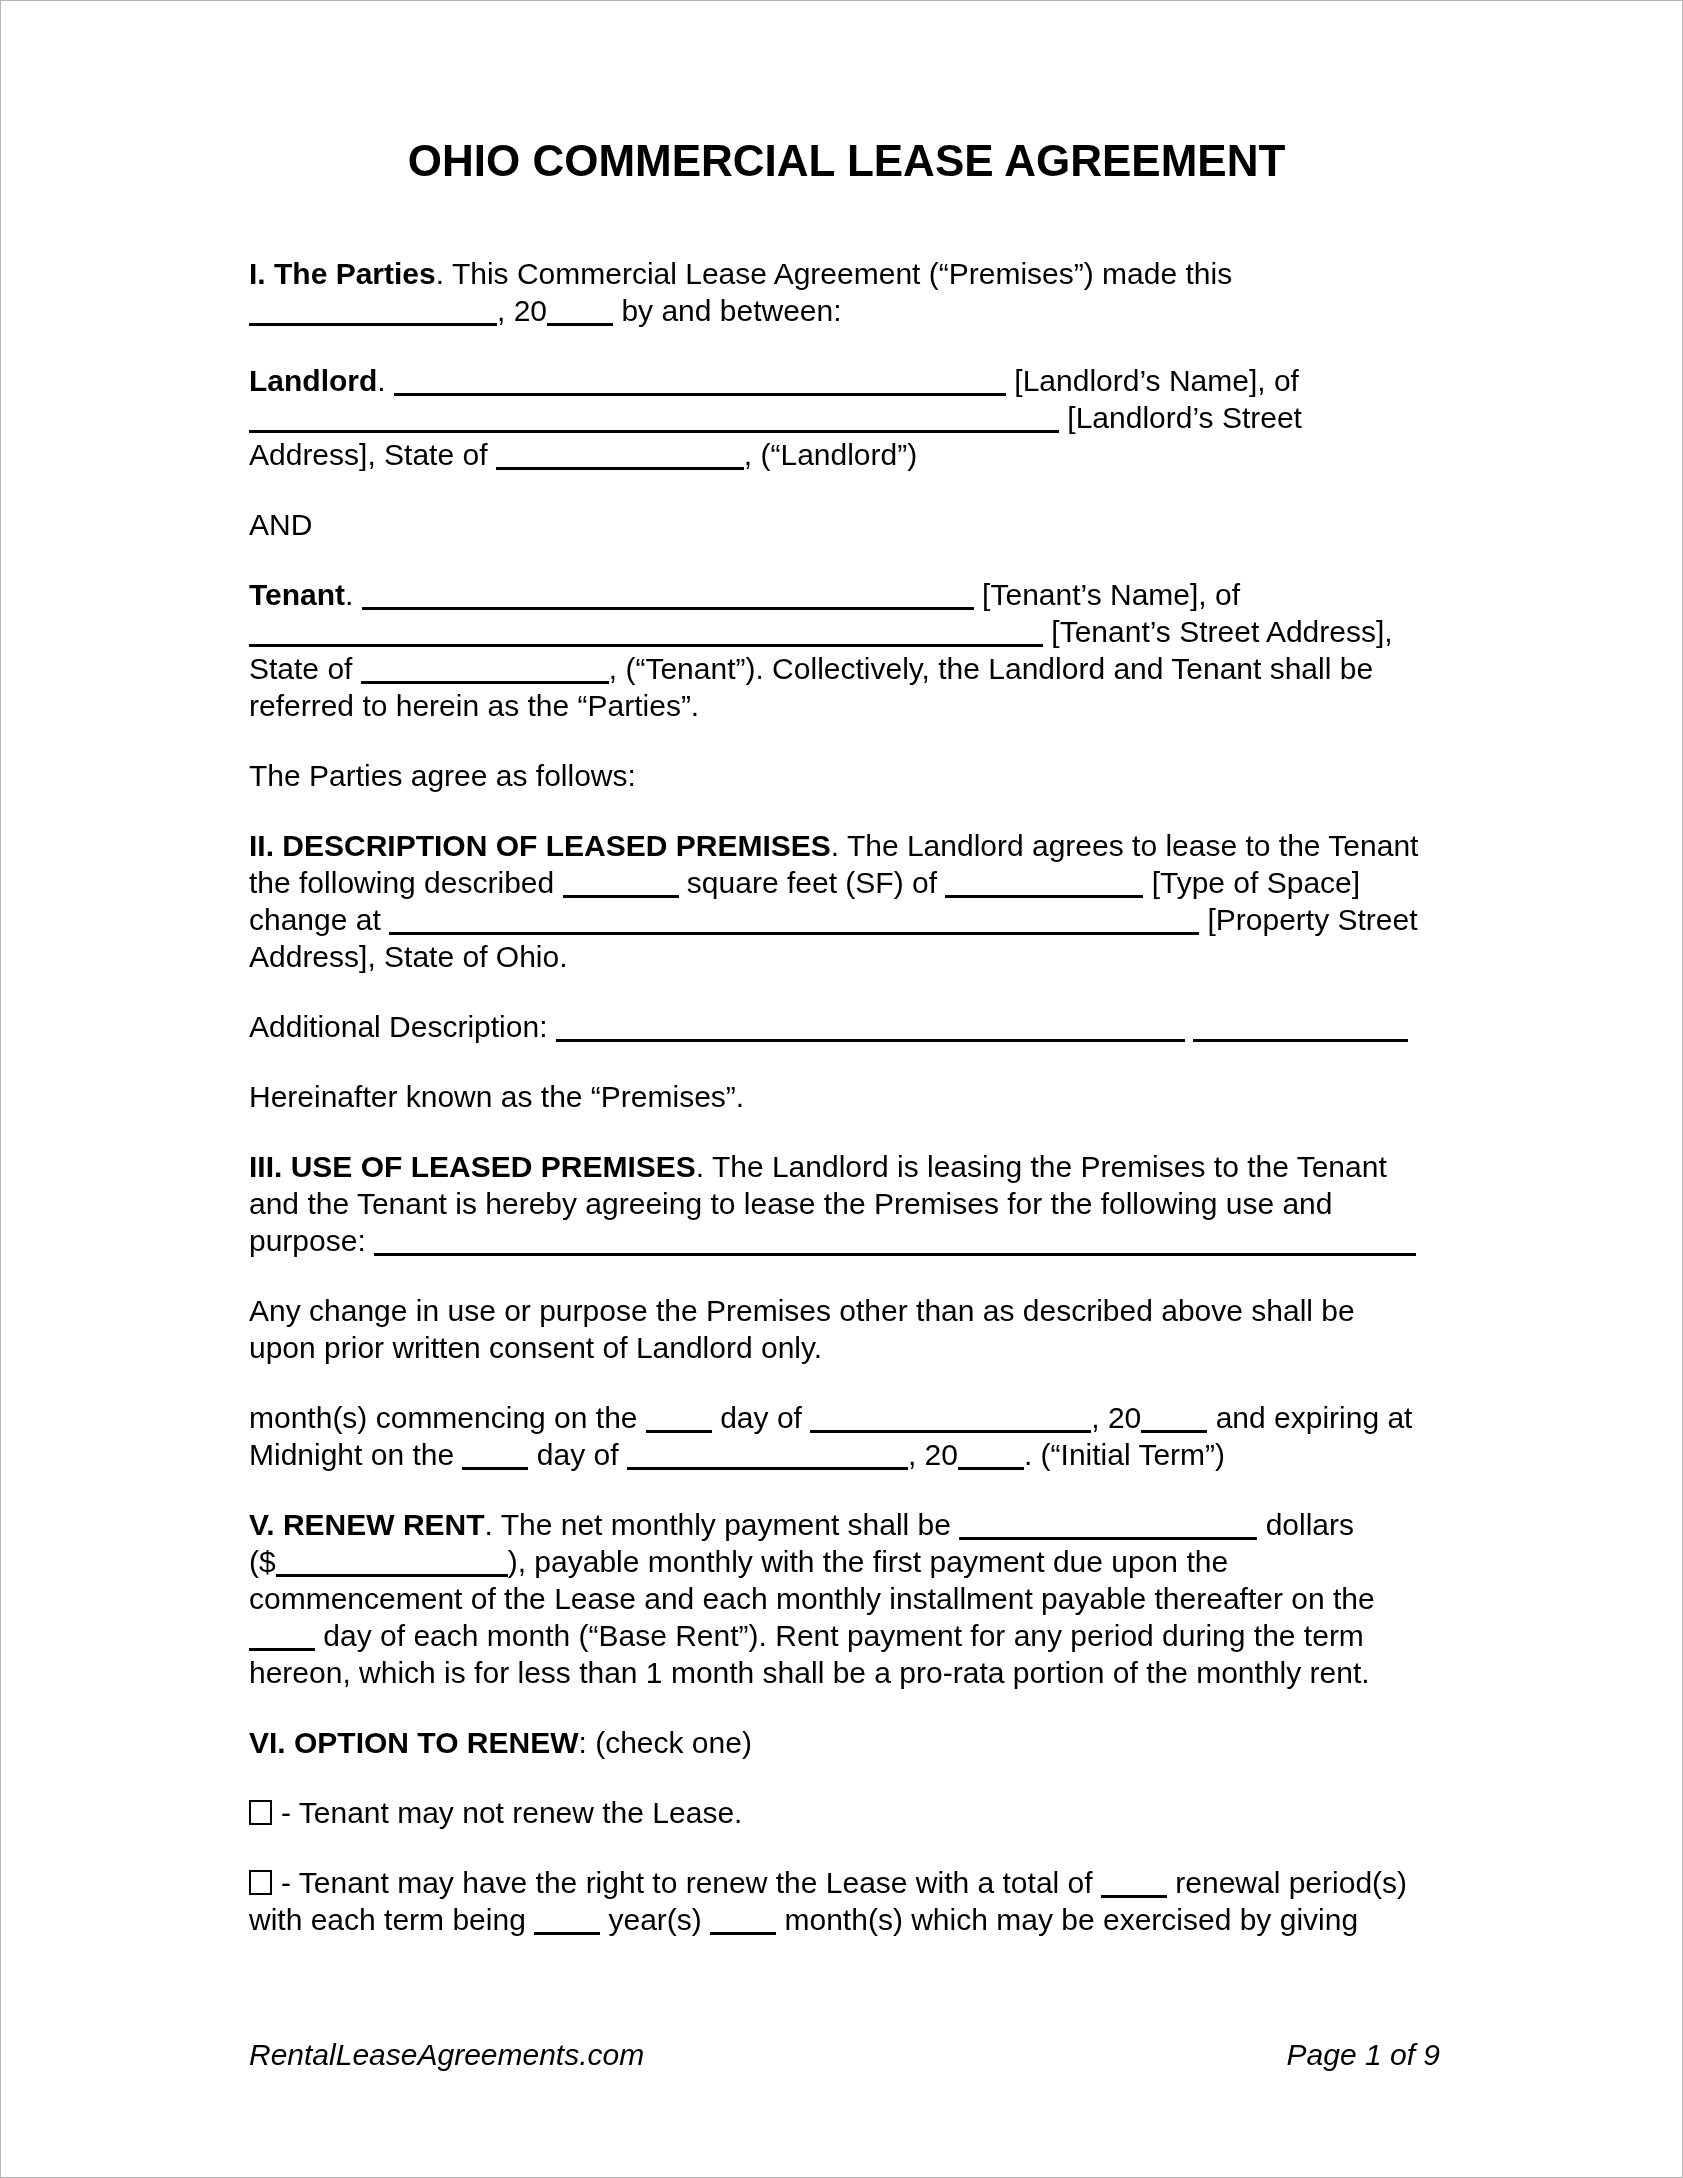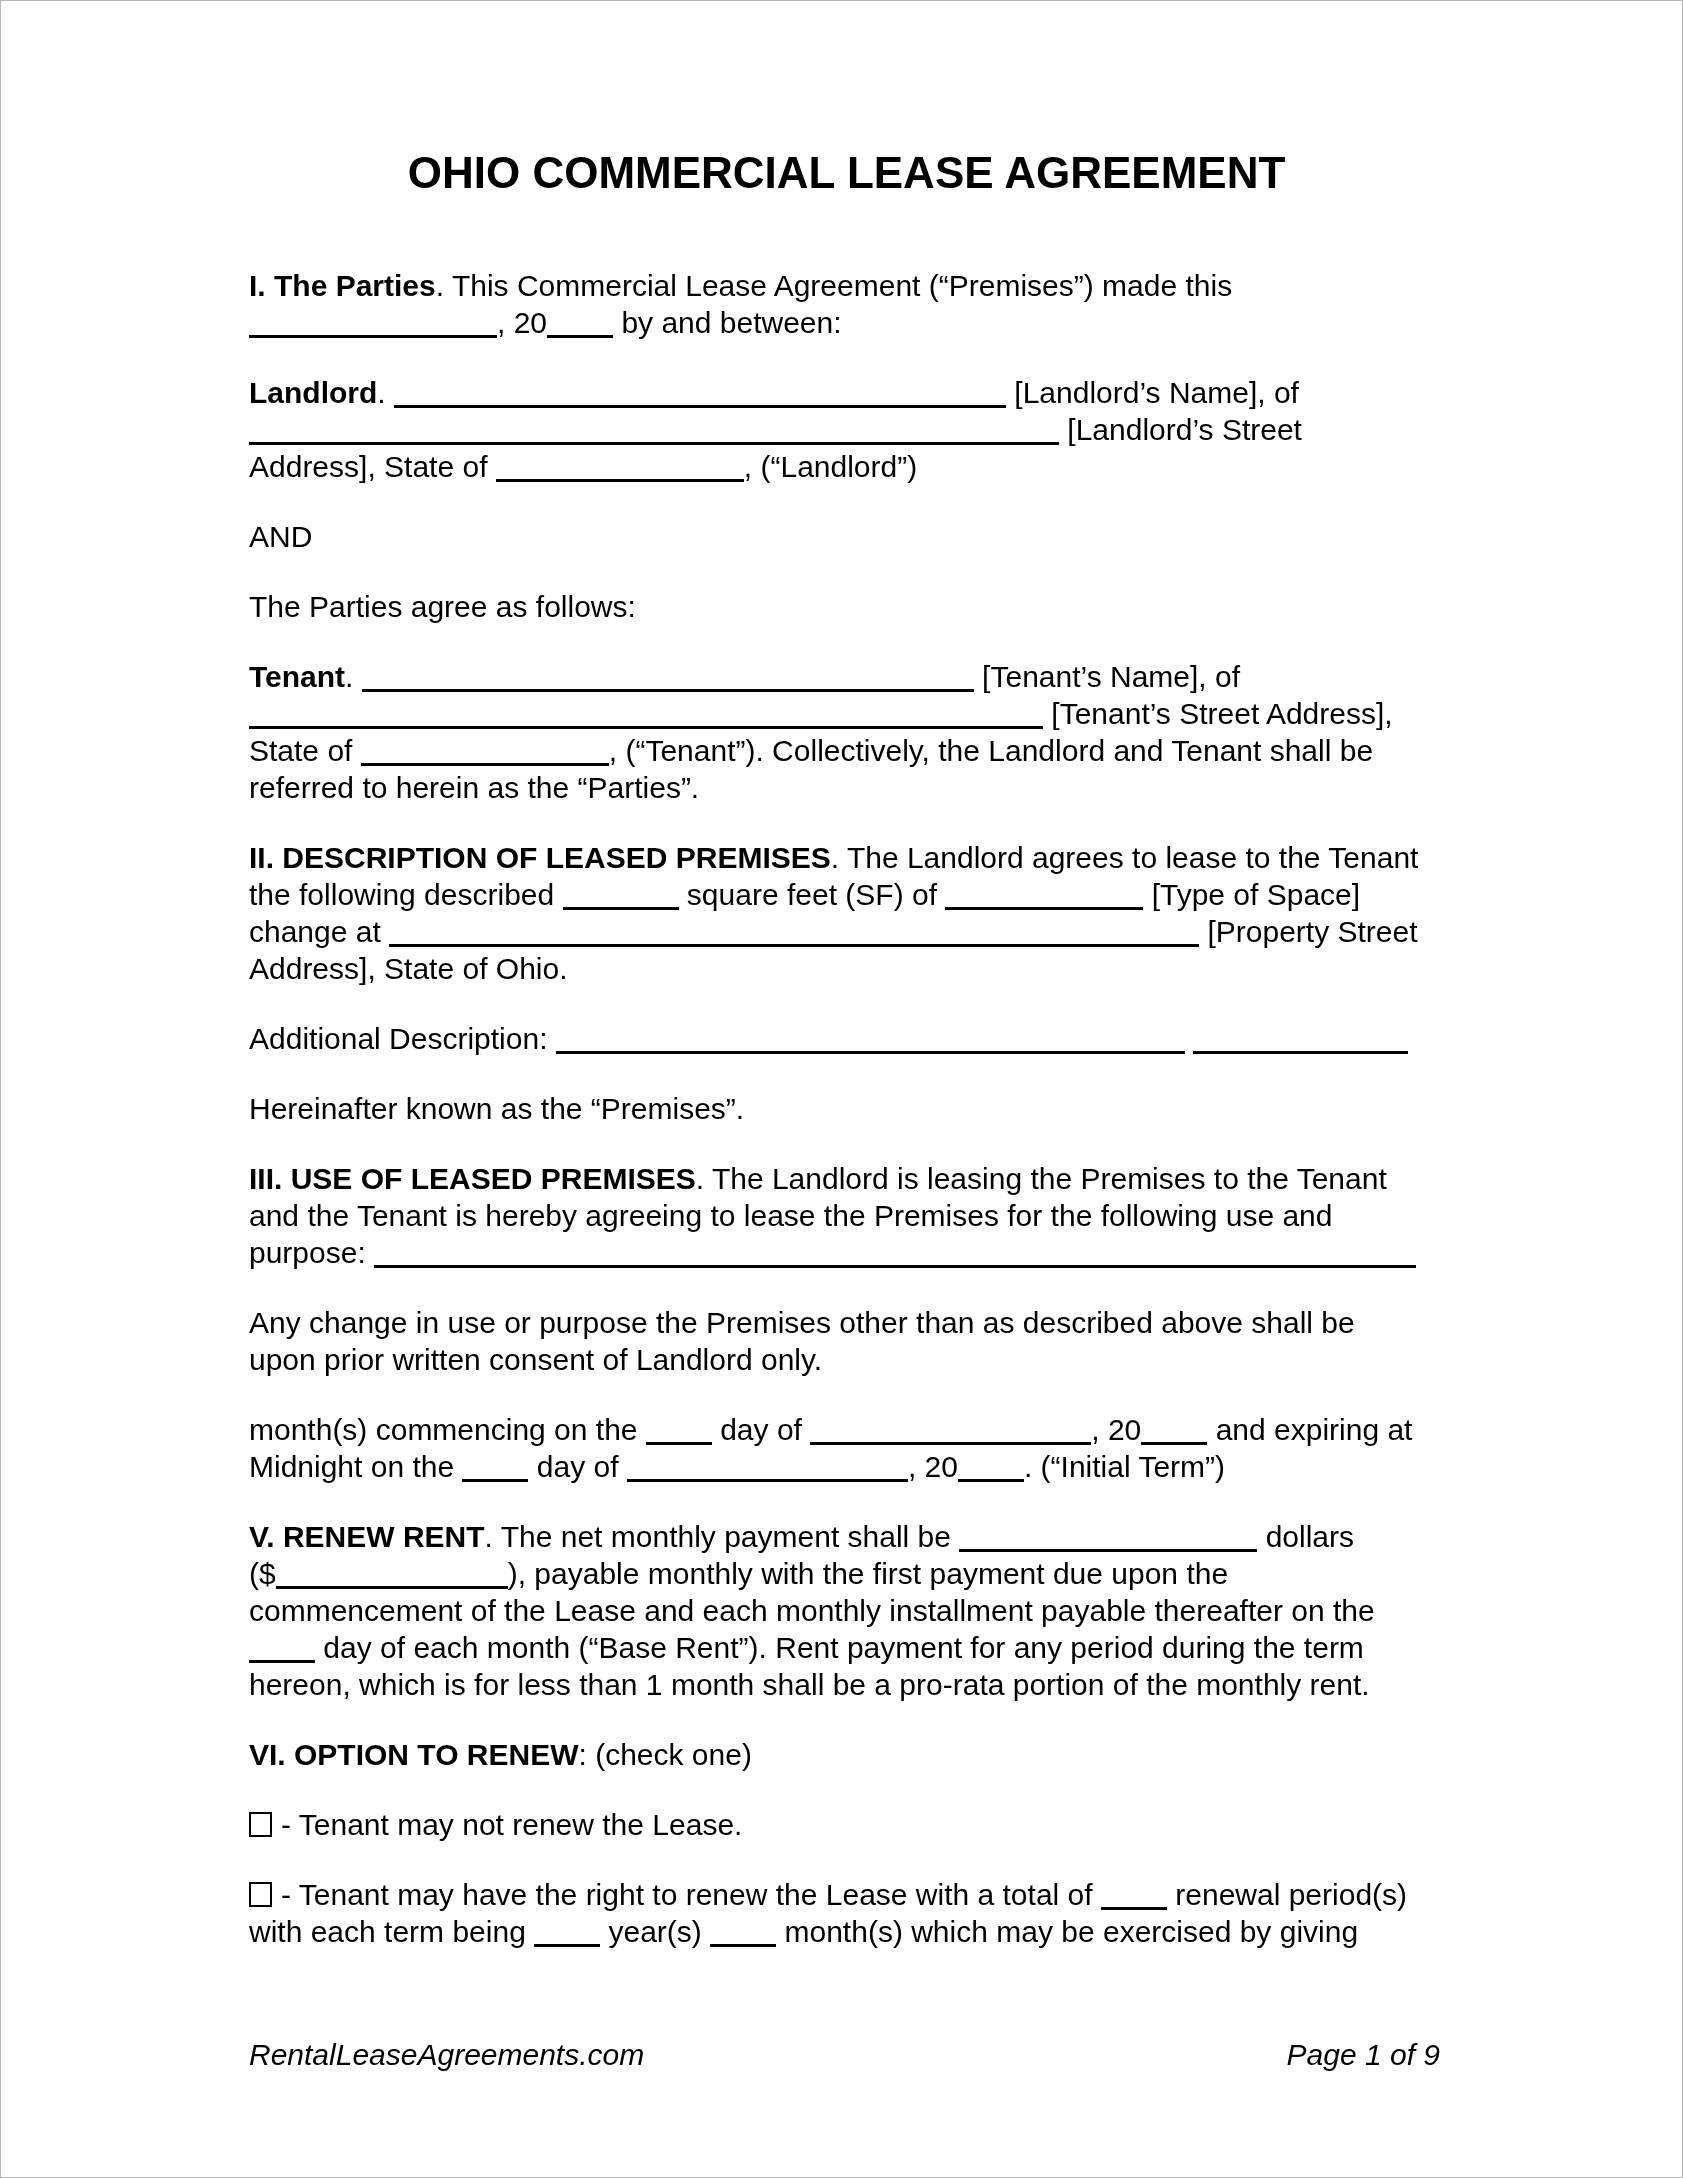--- a/index.html
+++ b/index.html
@@ -9,21 +9,21 @@
     background:#ffffff;
     box-sizing:border-box;
     border:1px solid #b5b5b5;
     overflow:hidden;
     font-family:"Liberation Sans", sans-serif;
     color:#000;
     font-size:30px;
   }
   .content{
     position:absolute;
-    left:248px; top:147px;
+    left:248px; top:135px;
     width:1195px;
   }
   .doc-title{
     font-size:44px;
     font-weight:700;
     line-height:50px;
     text-align:center;
     margin:0 0 69px 0;
     white-space:nowrap;
   }
@@ -70,27 +70,27 @@
         </div>
         <div class="para">
           <div class="line"><span class="bold">Landlord</span><span>. </span><span class="blank" style="width: 612px;"></span><span> [Landlord’s Name], of</span></div>
           <div class="line"><span class="blank" style="width: 810px;"></span><span> [Landlord’s Street</span></div>
           <div class="line"><span>Address], State of </span><span class="blank" style="width: 248px;"></span><span>, (“Landlord”)</span></div>
         </div>
         <div class="para">
           <div class="line"><span>AND</span></div>
         </div>
         <div class="para">
-          <div class="line"><span>The Parties agree as follows:</span></div>
-        </div>
-        <div class="para">
           <div class="line"><span class="bold">Tenant</span><span>. </span><span class="blank" style="width: 612px;"></span><span> [Tenant’s Name], of</span></div>
           <div class="line"><span class="blank" style="width: 794px;"></span><span> [Tenant’s Street Address],</span></div>
           <div class="line"><span>State of </span><span class="blank" style="width: 248px;"></span><span>, (“Tenant”). Collectively, the Landlord and Tenant shall be</span></div>
           <div class="line"><span>referred to herein as the “Parties”.</span></div>
+        </div>
+        <div class="para">
+          <div class="line"><span>The Parties agree as follows:</span></div>
         </div>
         <div class="para">
           <div class="line"><span class="bold">II. DESCRIPTION OF LEASED PREMISES</span><span>. The Landlord agrees to lease to the Tenant</span></div>
           <div class="line"><span>the following described </span><span class="blank" style="width: 116px;"></span><span> square feet (SF) of </span><span class="blank" style="width: 198px;"></span><span> [Type of Space]</span></div>
           <div class="line"><span>change at </span><span class="blank" style="width: 810px;"></span><span> [Property Street</span></div>
           <div class="line"><span>Address], State of Ohio.</span></div>
         </div>
         <div class="para">
           <div class="line"><span>Additional Description: </span><span class="blank" style="width: 629px;"></span><span> </span><span class="blank" style="width: 215px;"></span></div>
         </div>

